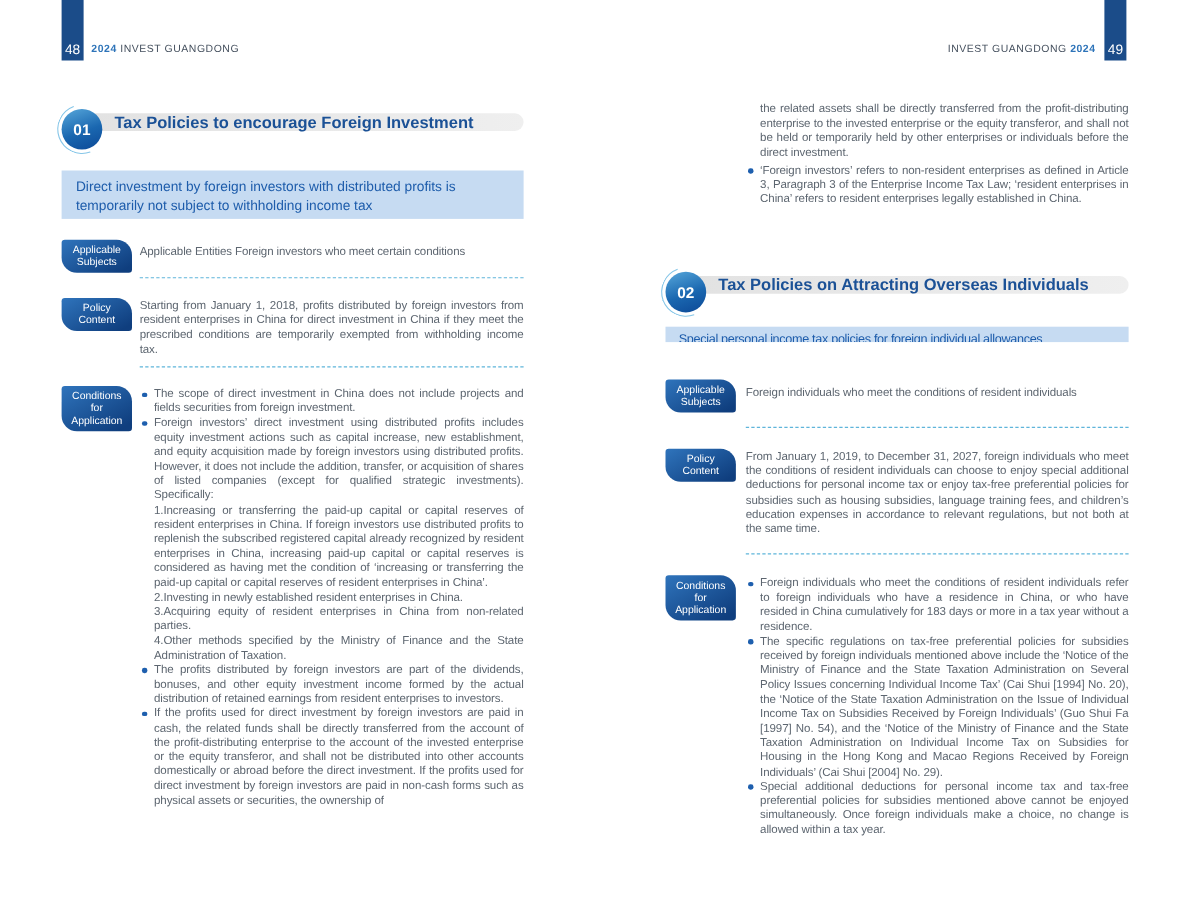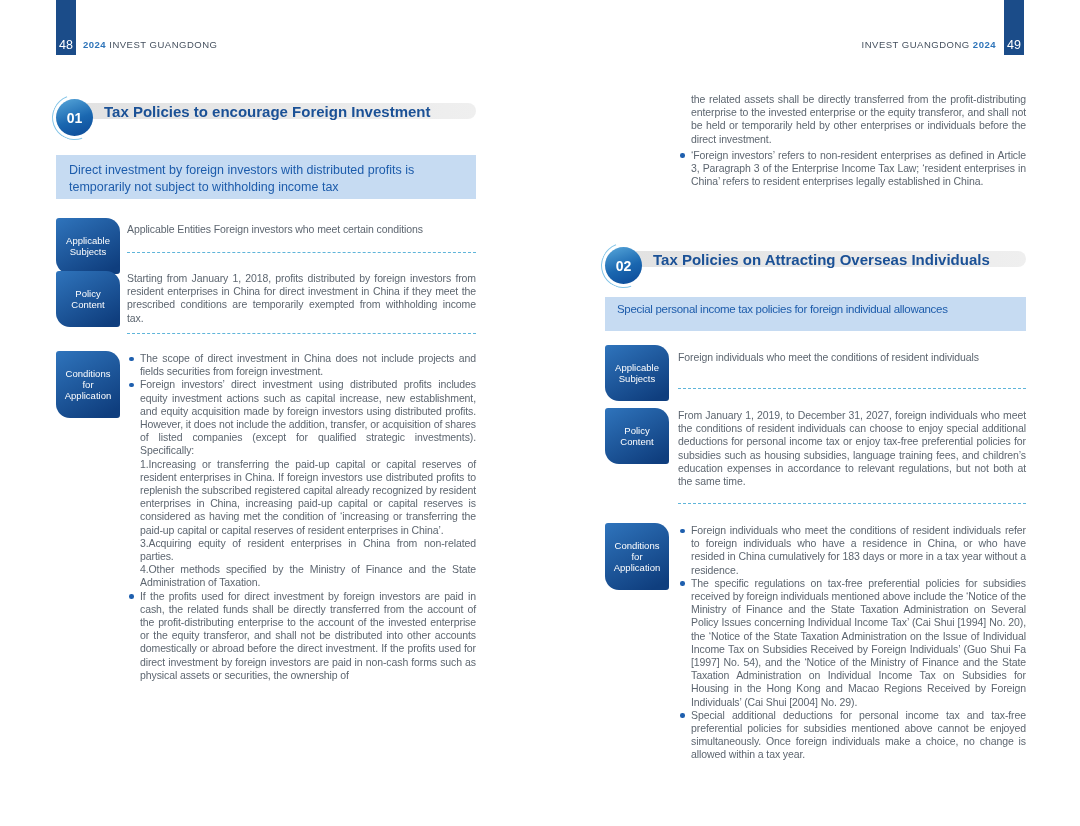--- a/index.html
+++ b/index.html
@@ -53,21 +53,21 @@
     background:#c6dbf2;color:#1d5cab;box-sizing:border-box;
     font-size:12.5px;line-height:17px;padding:7px 13px;
   }
   .highlight.oneline{font-size:11.5px;letter-spacing:-0.3px;line-height:17px;padding:4px 12px;white-space:nowrap;overflow:hidden;}
   
   .badge{
     position:absolute;left:0;width:64px;min-height:25px;
     background:linear-gradient(150deg,#2f74bc 0%,#0f3e7e 90%);
     color:#fff;font-size:9.5px;line-height:11px;text-align:center;
     display:flex;align-items:center;justify-content:center;
-    border-radius:3px 14px 3px 14px;padding:17px 3px;box-sizing:border-box;
+    border-radius:3px 14px 3px 14px;padding:4px 3px;box-sizing:border-box;
   }
   
   .content{position:absolute;right:0;}
   .col-left  .content{left:71px;}
   .col-right .content{left:73px;}
   .para,.bullet,.subitem{
     font-size:10.5px;line-height:13.2px;letter-spacing:-0.1px;
     color:#5d6670;text-align:justify;
   }
   .bullet{position:relative;padding-left:13px;}
@@ -122,42 +122,44 @@
     <div class="content para" style="top:1px;">Starting from January 1, 2018, profits distributed by foreign investors from resident enterprises in China for direct investment in China if they meet the prescribed conditions are temporarily exempted from withholding income tax.</div>
   </div>
   <div class="blk divider" style="top:333px;"></div>
 
   <div class="blk" style="top:351px;">
     <div class="badge">Conditions for Application</div>
     <div class="content" style="top:1px;">
       <div class="bullet"><span class="dot"></span><span>The scope of direct investment in China does not include projects and fields securities from foreign investment.</span></div>
       <div class="bullet"><span class="dot"></span><span>Foreign investors’ direct investment using distributed profits includes equity investment actions such as capital increase, new establishment, and equity acquisition made by foreign investors using distributed profits. However, it does not include the addition, transfer, or acquisition of shares of listed companies (except for qualified strategic investments). Specifically:</span></div>
       <div class="subitem">1.Increasing or transferring the paid-up capital or capital reserves of resident enterprises in China. If foreign investors use distributed profits to replenish the subscribed registered capital already recognized by resident enterprises in China, increasing paid-up capital or capital reserves is considered as having met the condition of ‘increasing or transferring the paid-up capital or capital reserves of resident enterprises in China’.</div>
+      <div class="subitem">2.Investing in newly established resident enterprises in China.</div>
       <div class="subitem">3.Acquiring equity of resident enterprises in China from non-related parties.</div>
       <div class="subitem">4.Other methods specified by the Ministry of Finance and the State Administration of Taxation.</div>
+      <div class="bullet"><span class="dot"></span><span>The profits distributed by foreign investors are part of the dividends, bonuses, and other equity investment income formed by the actual distribution of retained earnings from resident enterprises to investors.</span></div>
       <div class="bullet"><span class="dot"></span><span>If the profits used for direct investment by foreign investors are paid in cash, the related funds shall be directly transferred from the account of the profit-distributing enterprise to the account of the invested enterprise or the equity transferor, and shall not be distributed into other accounts domestically or abroad before the direct investment. If the profits used for direct investment by foreign investors are paid in non-cash forms such as physical assets or securities, the ownership of</span></div>
     </div>
   </div>
 </div>
 
 <div class="col col-right">
 
   <div class="blk" style="top:93px;">
     <div class="content" style="top:0;">
       <div class="subitem">the related assets shall be directly transferred from the profit-distributing enterprise to the invested enterprise or the equity transferor, and shall not be held or temporarily held by other enterprises or individuals before the direct investment.</div>
       <div class="bullet" style="margin-top:3px;"><span class="dot"></span><span>‘Foreign investors’ refers to non-resident enterprises as defined in Article 3, Paragraph 3 of the Enterprise Income Tax Law; ‘resident enterprises in China’ refers to resident enterprises legally established in China.</span></div>
     </div>
   </div>
 
   <div class="blk section" style="top:247px;">
     <div class="secnum">02</div>
     <div class="secbar">Tax Policies on Attracting Overseas Individuals</div>
   </div>
 
-  <div class="blk highlight oneline" style="top:297px;height:34px;">Special personal income tax policies for foreign individual allowances</div>
+  <div class="blk highlight oneline" style="top:297px;height:14px;">Special personal income tax policies for foreign individual allowances</div>
 
   <div class="blk" style="top:345px;height:34px;">
     <div class="badge">Applicable Subjects</div>
     <div class="content para oneliner" style="top:6px;">Foreign individuals who meet the conditions of resident individuals</div>
   </div>
   <div class="blk divider" style="top:388px;"></div>
 
   <div class="blk" style="top:408px;">
     <div class="badge">Policy Content</div>
     <div class="content para" style="top:1px;">From January 1, 2019, to December 31, 2027, foreign individuals who meet the conditions of resident individuals can choose to enjoy special additional deductions for personal income tax or enjoy tax-free preferential policies for subsidies such as housing subsidies, language training fees, and children’s education expenses in accordance to relevant regulations, but not both at the same time.</div>

